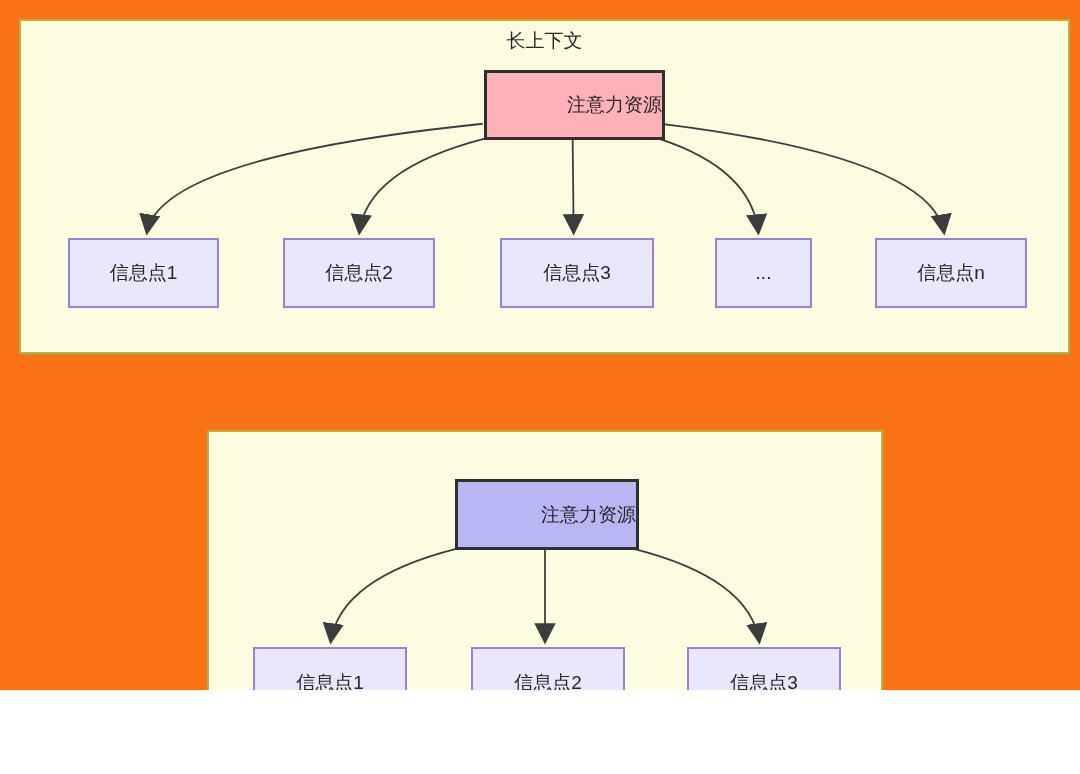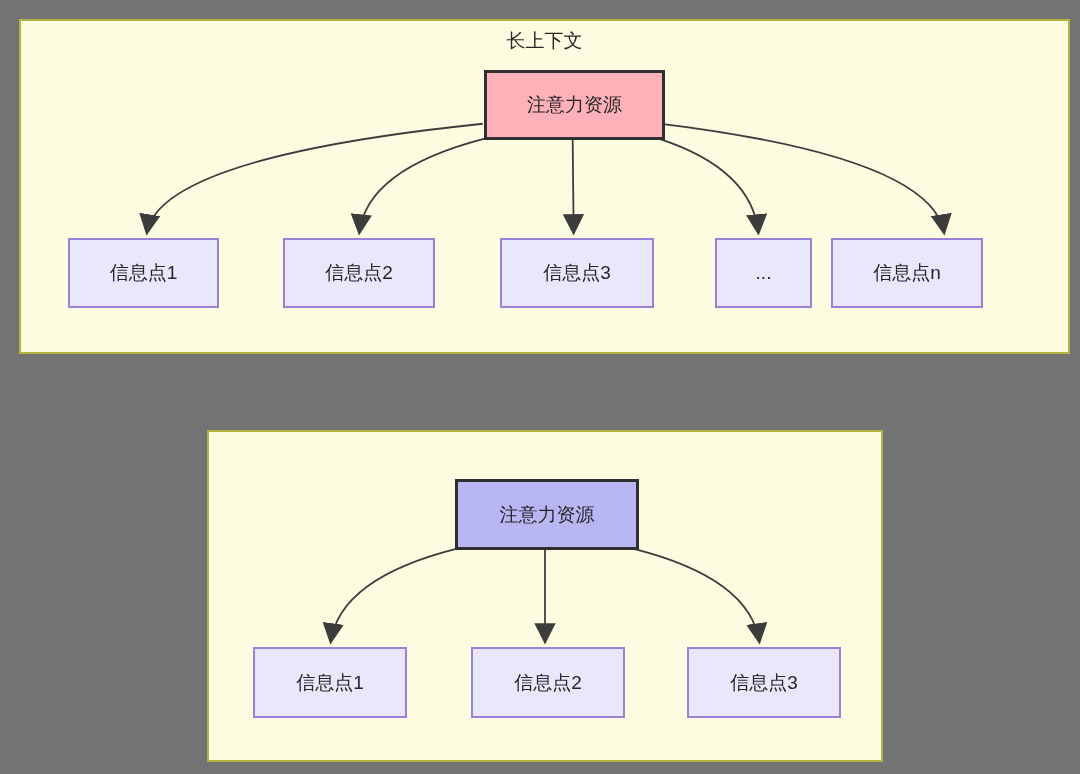--- a/index.html
+++ b/index.html
@@ -8,21 +8,21 @@
     --long-source-fill:#ffb1b9;
     --short-source-fill:#b8b6f3;
     --target-fill:#e8e7fb;
     --target-border:#9b80d8;
     --node-border:#2f2f2f;
     --arrow:#3c3c3c;
     --text:#262626;
   }
   html,body{margin:0;padding:0;background:#ffffff;}
   .canvas{
-    position:relative;width:1080px;height:774px;background:#737373;
+    position:relative;width:1080px;height:690px;background:#f97316;
     font-family:"Liberation Sans","DejaVu Sans",sans-serif;color:var(--text);
     overflow:hidden;
   }
   .panel{
     position:absolute;background:var(--panel-fill);
     border:2px solid var(--panel-border);box-sizing:border-box;
   }
   #panel-long{left:19px;top:19px;width:1051px;height:335px;}
   #panel-short{left:207px;top:430px;width:676px;height:332px;}
   .panel-title{
@@ -31,30 +31,30 @@
   }
   #panel-long .panel-title{top:9px;}
   #panel-short .panel-title{top:6px;}
   .arrows{position:absolute;left:0;top:0;width:100%;height:100%;pointer-events:none;}
   .arrows path.link{fill:none;stroke:var(--arrow);stroke-width:1.8px;}
   .arrowhead{fill:var(--arrow);}
   .node{
     position:absolute;display:flex;align-items:center;justify-content:center;
     box-sizing:border-box;font-size:19px;text-align:center;
   }
-  .source-node{border:3px solid var(--node-border);}
+  .source-node{border:3px solid var(--node-border);justify-content:flex-end;}
   #long-source{left:463px;top:49px;width:181px;height:70px;background:var(--long-source-fill);}
   #short-source{left:246px;top:47px;width:184px;height:71px;background:var(--short-source-fill);}
   .target-node{border:2px solid var(--target-border);background:var(--target-fill);}
   #panel-long .target-node{top:217px;height:70px;}
   #lt0{left:47px;width:151px;}
   #lt1{left:262px;width:152px;}
   #lt2{left:479px;width:154px;}
   #lt3{left:694px;width:97px;}
-  #lt4{left:810px;width:152px;}
+  #lt4{left:854px;width:152px;}
   #panel-short .target-node{top:215px;height:71px;}
   #st0{left:44px;width:154px;}
   #st1{left:262px;width:154px;}
   #st2{left:478px;width:154px;}
 </style>
 </head>
 <body>
 
 <div class="canvas">
 

